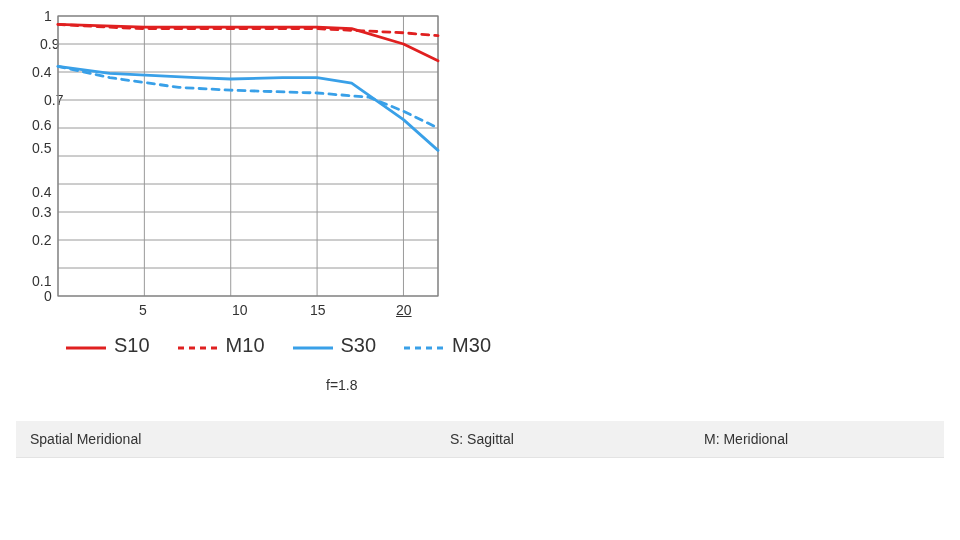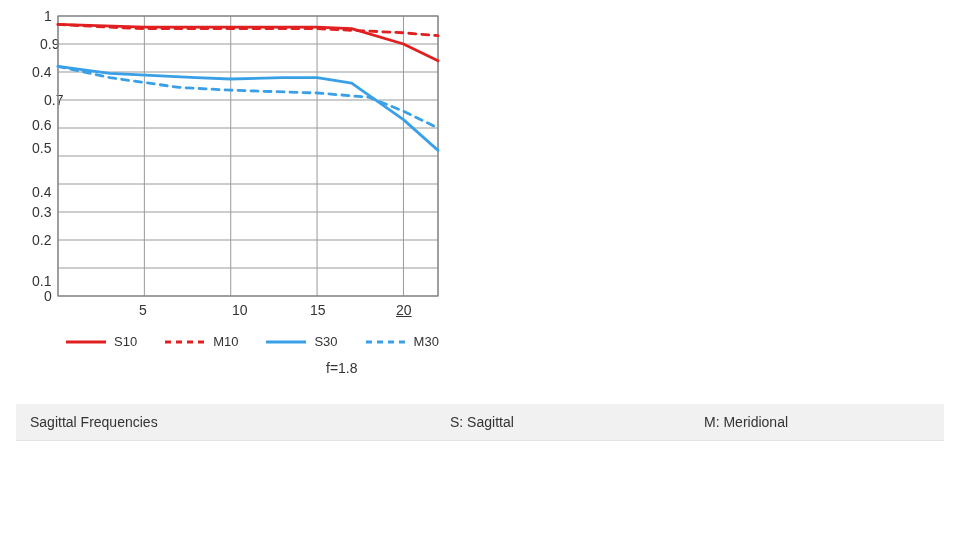--- a/index.html
+++ b/index.html
@@ -31,28 +31,28 @@
   }
   svg { position: absolute; top: 0; left: 0; overflow: visible; }
 
   
   .legend {
     margin-top: 2px;
     margin-left: 50px;
     display: flex;
     align-items: flex-start;
     gap: 28px;
-    font-size: 13px;
+    font-size: 20px;
   }
   .legend-item { display: flex; align-items: center; gap: 8px; }
   .swatch { display: inline-block; position: relative; }
   .swatch svg { position: static; }
 
   .caption {
-    margin-top: 11px;
+    margin-top: 20px;
     margin-left: 310px;
     font-size: 14px;
   }
 
   
   .mtf-table {
     margin-top: 28px;
     width: 928px;
     border-collapse: collapse;
     font-size: 14px;
@@ -157,21 +157,21 @@
   <div class="caption">f=1.8</div>
 
   <table class="mtf-table">
     <colgroup>
         <col class="c1">
         <col class="c2">
         <col class="c3">
       </colgroup>
     <thead>
       <tr>
-        <th>Sagittal Frequencies</th>
+        <th>Spatial Meridional</th>
         <th>S: Sagittal</th>
         <th>M: Meridional</th>
       </tr>
     </thead>
     <tbody>
     </tbody>
   </table>
 
 </div>
 

